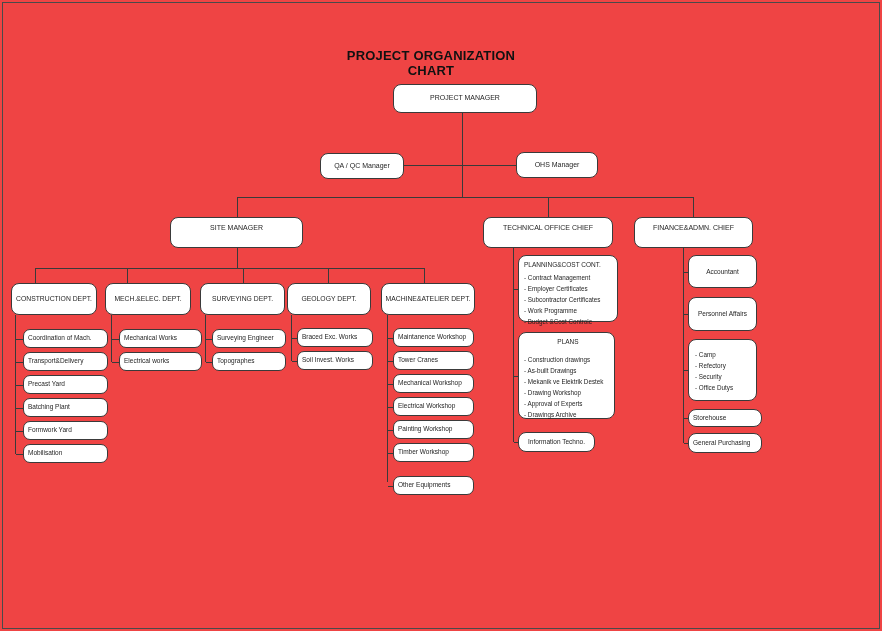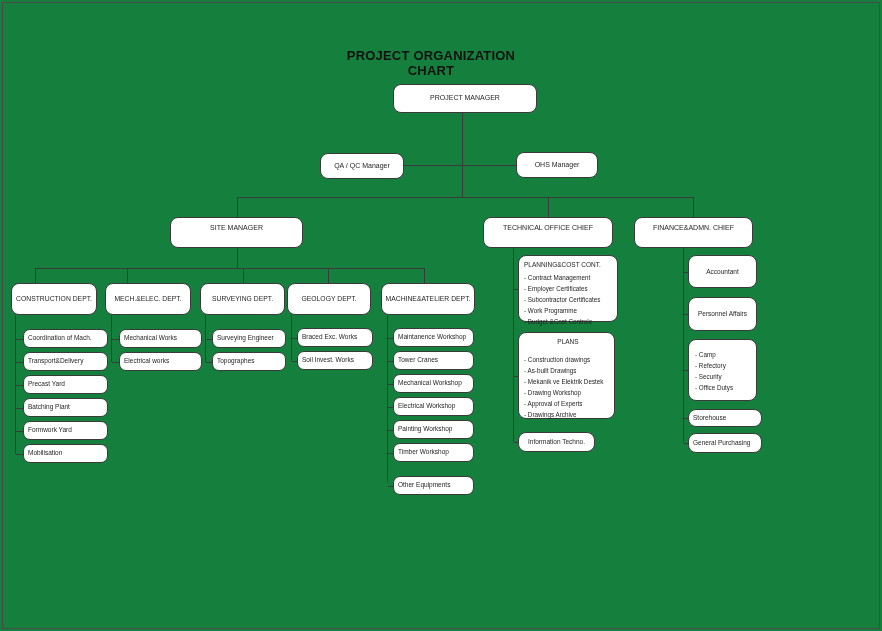--- a/index.html
+++ b/index.html
@@ -1,17 +1,17 @@
 <!DOCTYPE html>
 <html><head>
 <meta charset="utf-8">
 <style>
   html,body{margin:0;padding:0;background:#ffffff;}
   .page{
-    position:relative;width:882px;height:631px;background:#15803d;overflow:hidden;
+    position:relative;width:882px;height:631px;background:#ef4444;overflow:hidden;
     font-family:"Liberation Sans", sans-serif;color:#1e1e1e;
     -webkit-font-smoothing:antialiased;
   }
   .frame{position:absolute;left:2px;top:2px;right:2px;bottom:2px;border:1px solid #4a4a4a;pointer-events:none;}
   .title{
     position:absolute;left:331px;top:48px;width:200px;margin:0;
     font-size:13px;font-weight:bold;letter-spacing:.2px;text-align:center;color:#111;
   }
   .line{position:absolute;background:#3a3a3a;}
   .h{height:1px;}

